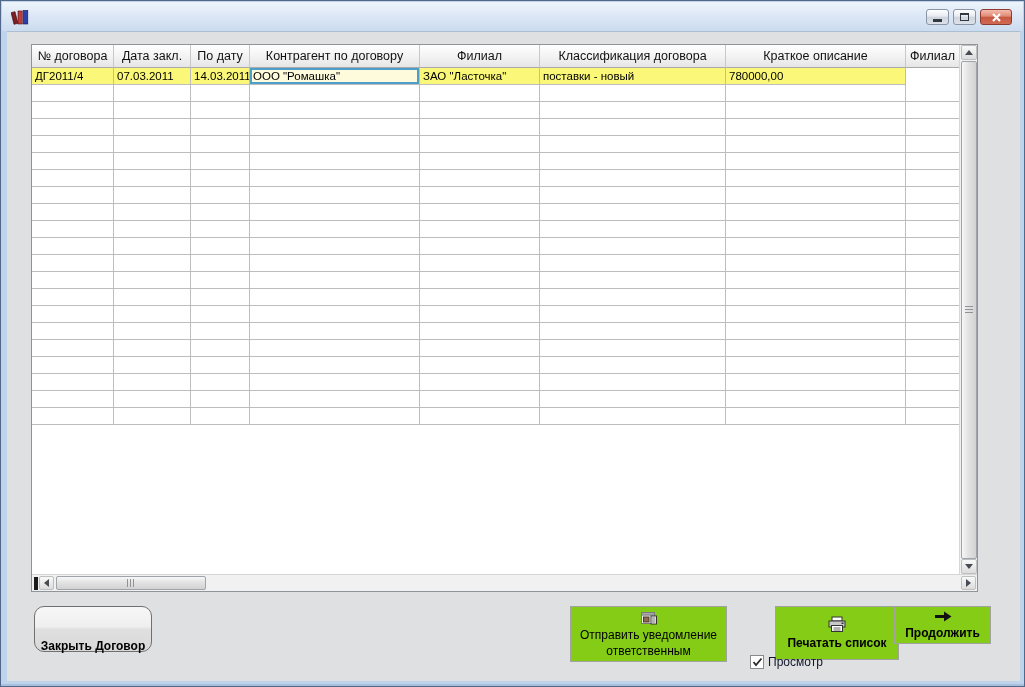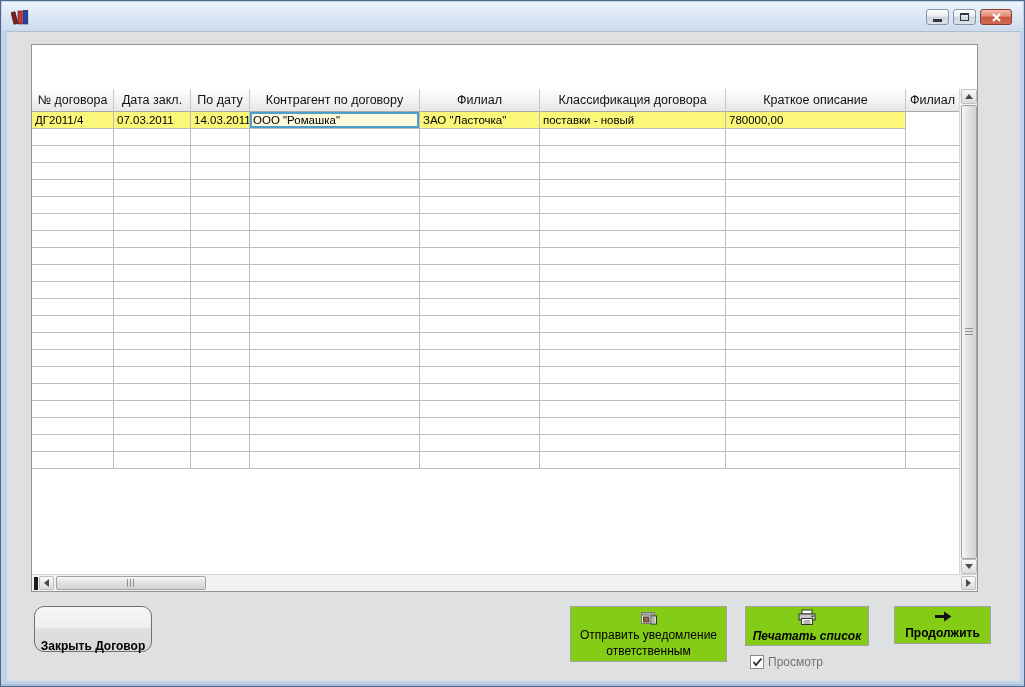--- a/index.html
+++ b/index.html
@@ -35,21 +35,21 @@
   .client{
     position:absolute; left:6px; top:30px; width:1013px; height:650px;
     background:#DFE0E1; border-top:1px solid #AEBDD0;
   }
   
   .grid{
     position:absolute; left:24px; top:12px; width:947px; height:548px;
     border:1px solid #8F9499; background:#FFFFFF;
     display:flex; flex-direction:column;
   }
-  .grid-main{ flex:1; display:flex; overflow:hidden;margin-top:44px; }
+  .grid-main{ flex:1; display:flex; overflow:hidden; }
   .grid-content{ width:928px; display:flex; flex-direction:column; overflow:hidden; }
   .cols{ display:grid; grid-template-columns:82px 77px 59px 170px 120px 186px 180px 54px; }
   .grid-header{ height:23px; flex:0 0 23px; }
   .hcell{
     background:linear-gradient(180deg,#FFFFFF 0%,#F2F2F2 55%,#E6E6E6 100%);
     border-right:1px solid #C8C8C8; border-bottom:1px solid #A9A9A9;
     font-size:12.5px; color:#111; display:flex; align-items:center; justify-content:center;
     white-space:nowrap; overflow:hidden;
   }
   .grid-rows{ flex:1; overflow:hidden; background:#fff; }
@@ -99,21 +99,21 @@
     gap:33px;
   }
   .btn-card{
     border:1px solid #4E94C4; border-radius:3px;
     background:linear-gradient(180deg,#EAF5FD 0%,#D9EEFB 45%,#C3E4F8 50%,#BBE0F7 100%);
   }
   .btn-flat{
     border:1px solid #A2A2A2; background:#84cc16;
   }
   .checkbox-row{
-    position:absolute; display:flex; align-items:center; gap:4px; font-size:12px; color:#737373; cursor:default;
+    position:absolute; display:flex; align-items:center; gap:4px; font-size:12px; color:#0f172a; cursor:default;
   }
   .cb{ width:14px; height:14px; background:#FFFFFF; border:1px solid #8A8A8A; display:flex; align-items:center; justify-content:center; }
 </style>
 </head>
 <body>
 
 <div class="window">
 
   <div class="titlebar">
     <span class="app-icon">
@@ -405,21 +405,21 @@
         <rect x="1.5" y="1.5" width="13" height="11" fill="#F2F0EC" stroke="#7A7A7A"></rect>
         <rect x="1.5" y="1.5" width="13" height="2.6" fill="#A8A8A8" stroke="#7A7A7A"></rect>
         <rect x="3.5" y="6" width="5.5" height="5" fill="#8A6B4F" stroke="#4F3A27"></rect>
         <rect x="11" y="5" width="5.5" height="8" fill="#FFFFFF" stroke="#333"></rect>
         <path d="M12 7 H15.5 M12 9 H15.5 M12 11 H15.5" stroke="#444" stroke-width="0.8"></path>
       </svg>
       <span class="lbl">Отправить уведомление</span>
       <span class="lbl">ответственным</span>
     </div>
 
-    <div class="btn btn-flat bold" style="left:738px; top:574px; width:124px; height:40px;font-style:italic;">
+    <div class="btn btn-flat bold" style="left:768px; top:574px; width:124px; height:54px;">
       <svg width="20" height="17" viewBox="0 0 20 17">
         <rect x="5" y="1" width="10" height="4" fill="#FFFFFF" stroke="#333"></rect>
         <rect x="2" y="5" width="16" height="6" fill="#C9C9C9" stroke="#333"></rect>
         <rect x="14.5" y="6.5" width="2" height="1.5" fill="#333"></rect>
         <rect x="4.5" y="9.5" width="11" height="6" fill="#FFFFFF" stroke="#333"></rect>
         <path d="M6.5 12 H13.5 M6.5 14 H13.5" stroke="#555" stroke-width="0.9"></path>
       </svg>
       <span class="lbl">Печатать список</span>
     </div>
 

